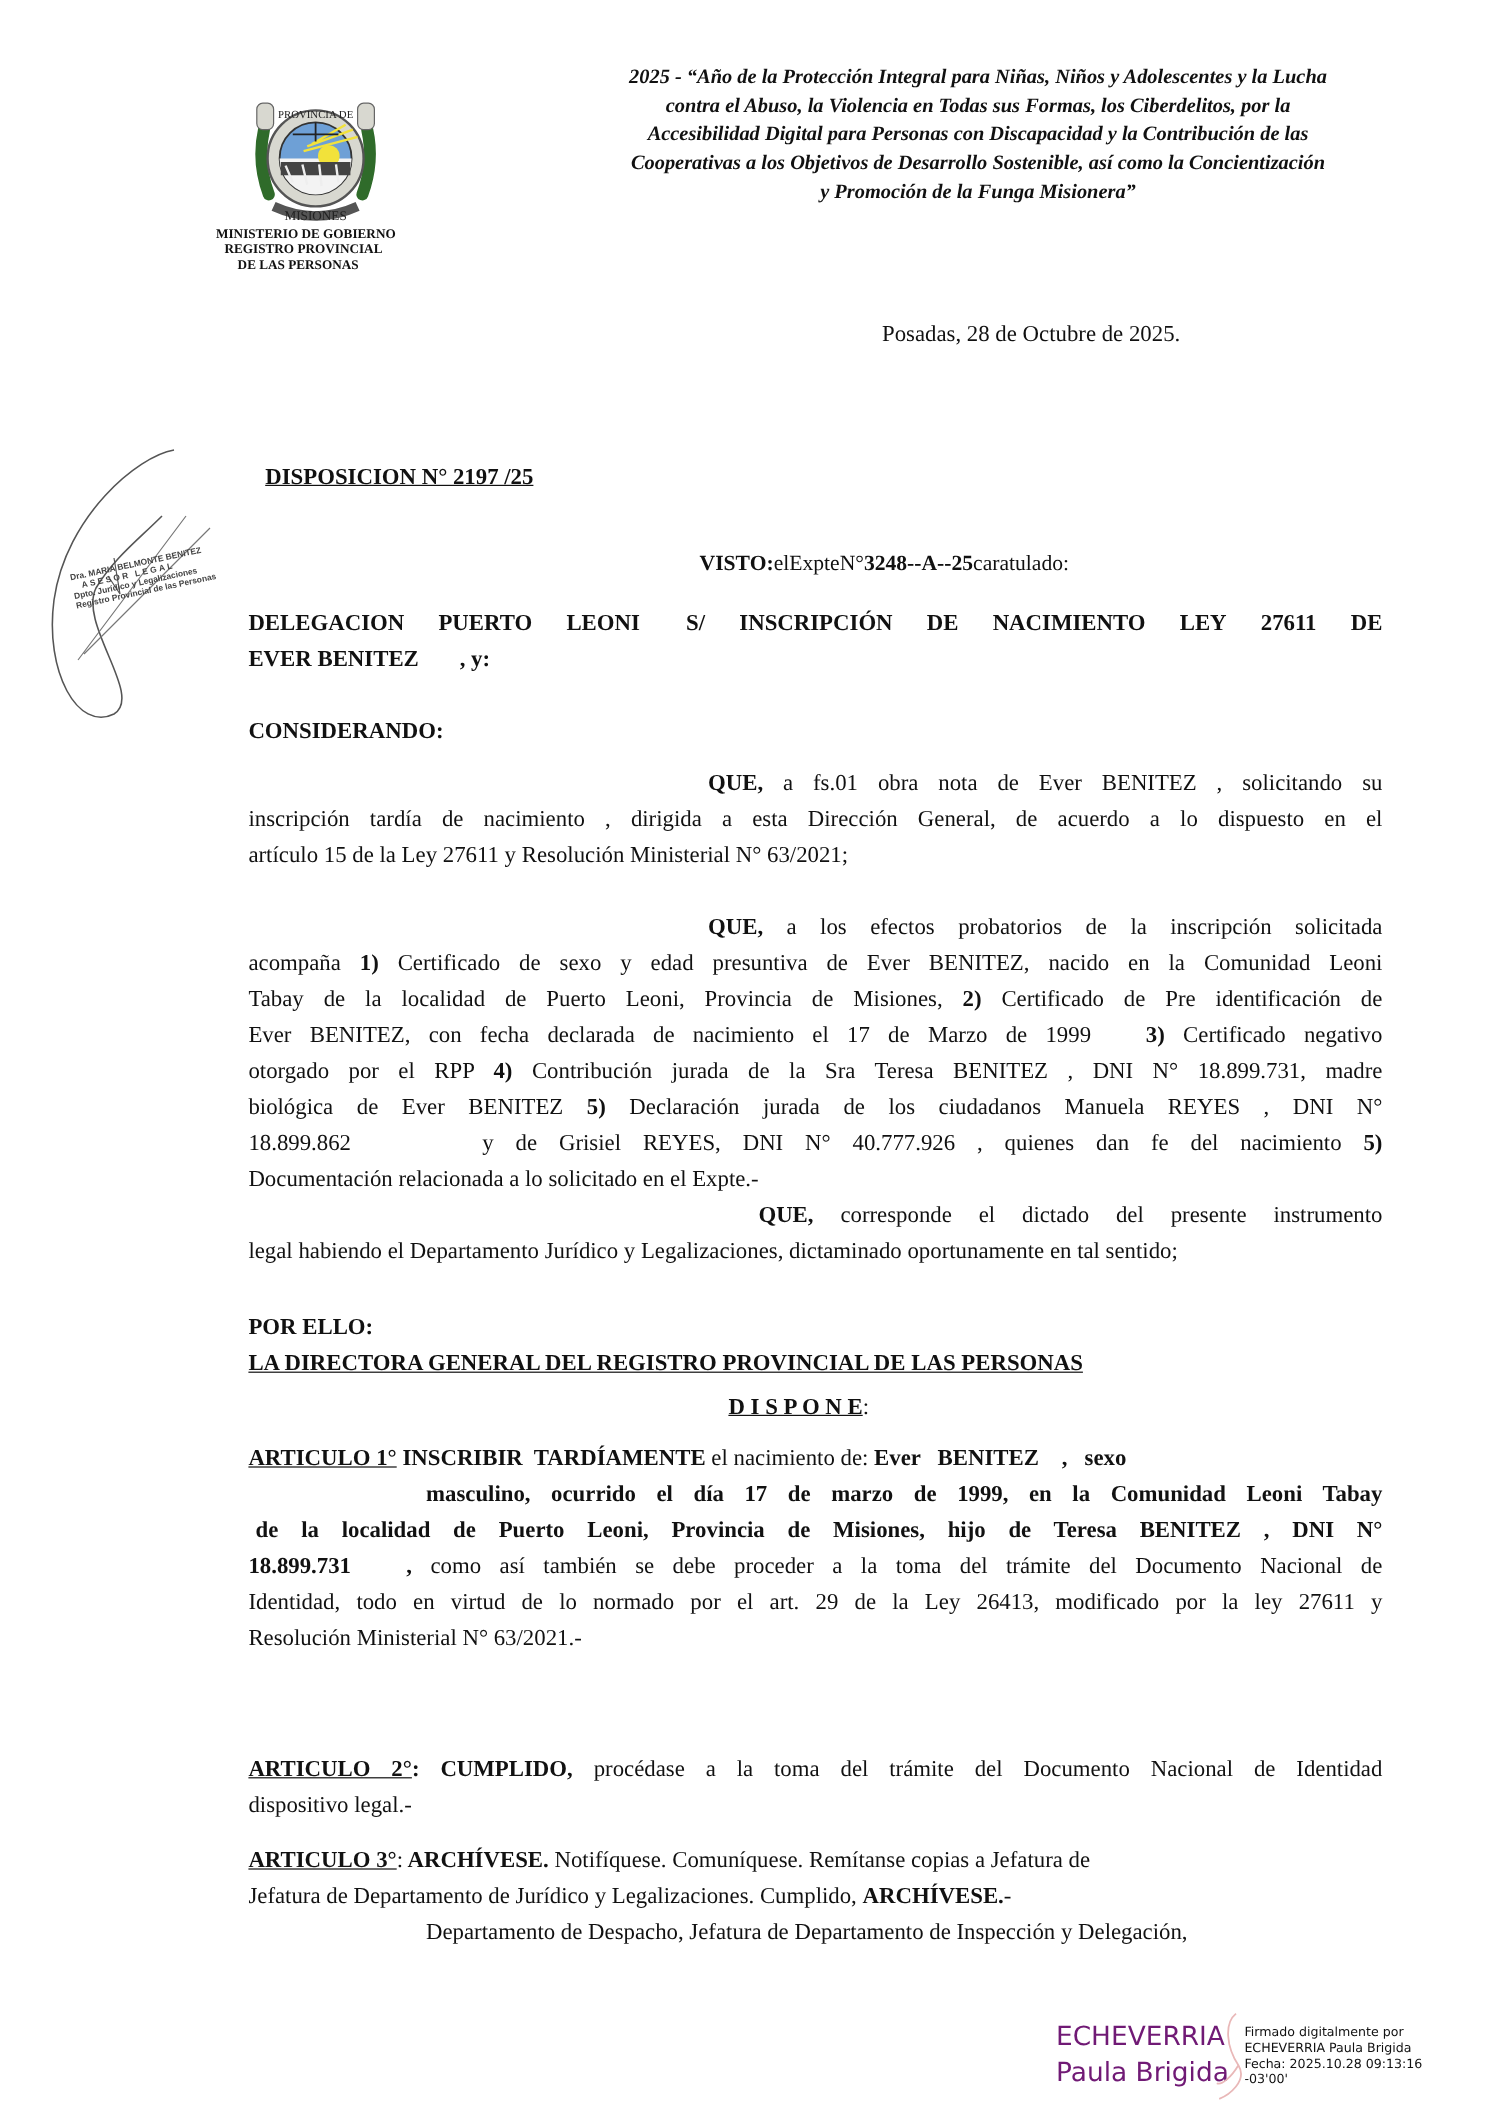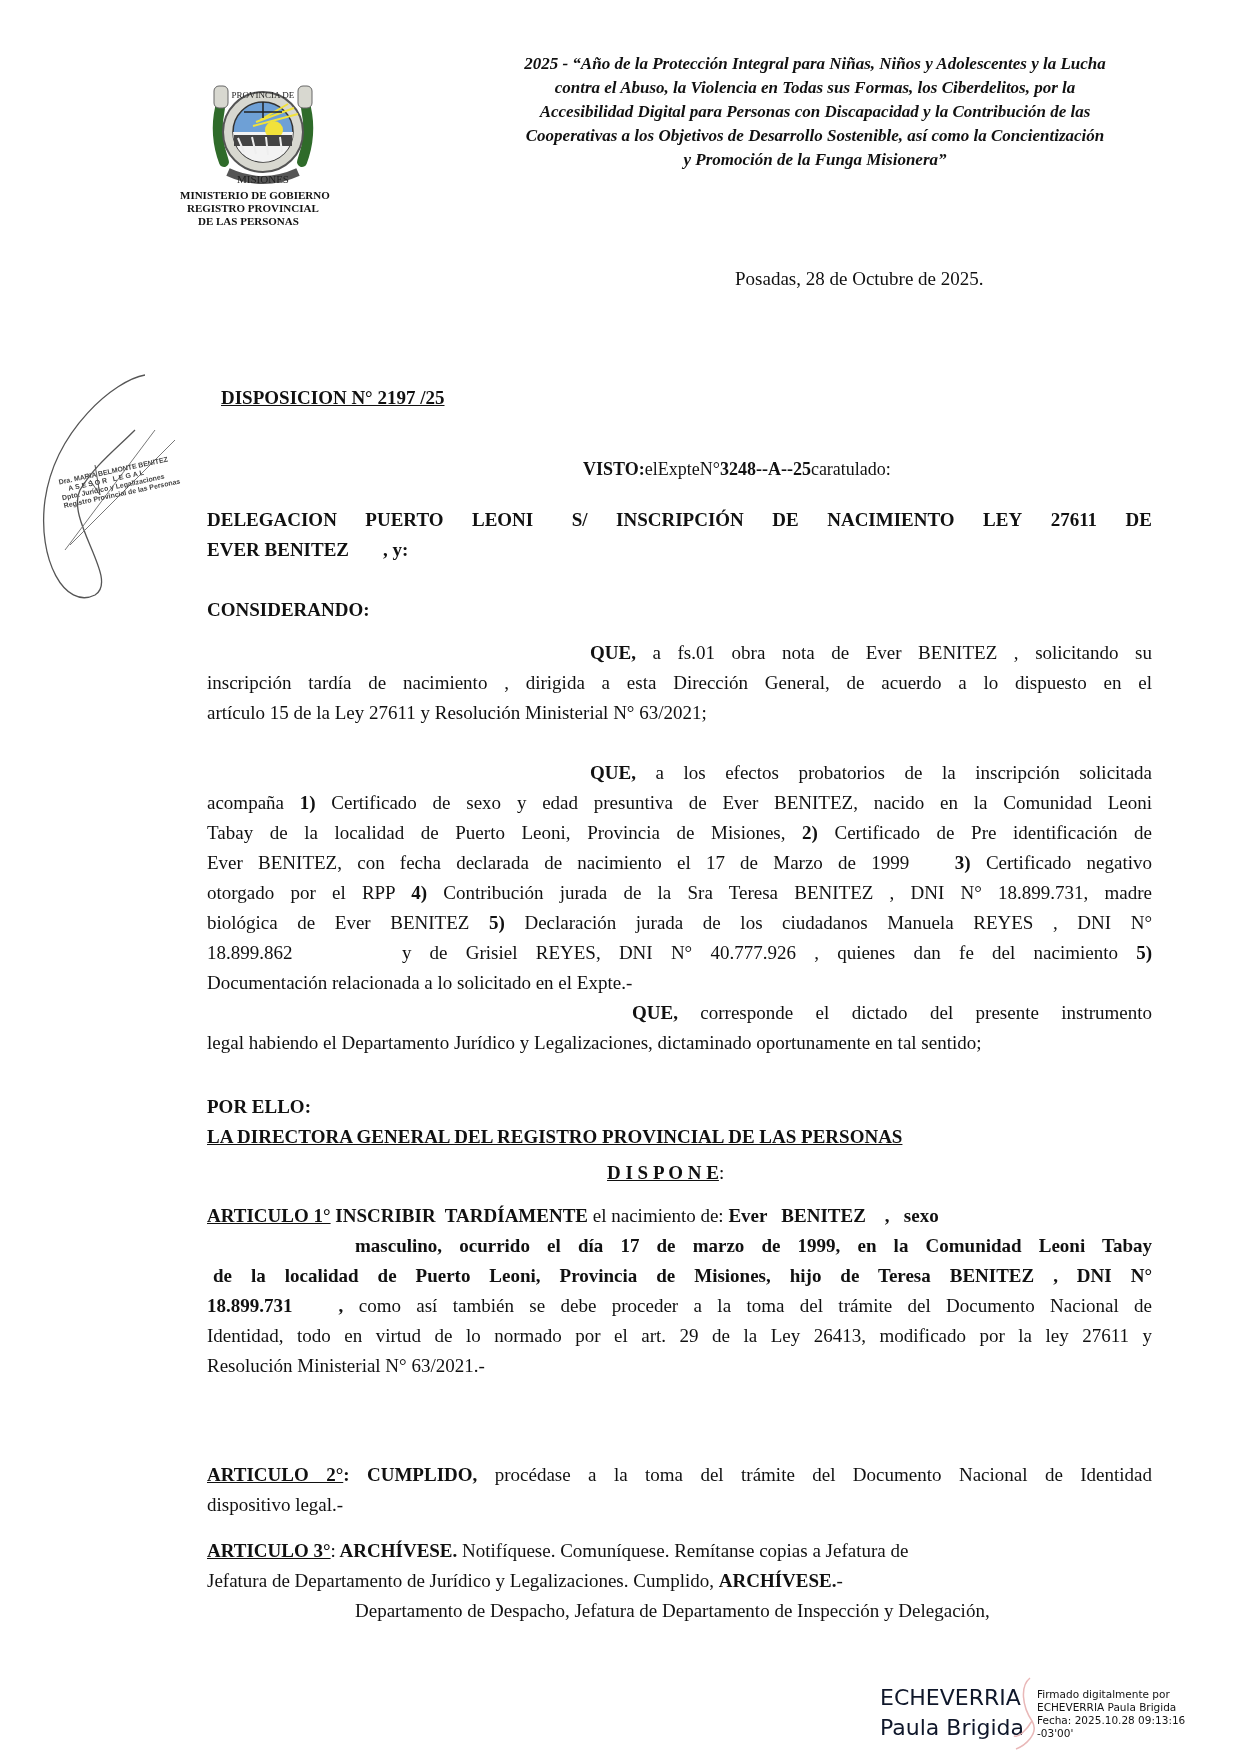--- a/index.html
+++ b/index.html
@@ -30,21 +30,21 @@
   .visto-3 { left: 207px; top: 539px; font-size: 19px; }
 
   .considerando { left: 207px; top: 599px; font-size: 19px; font-weight: bold; }
 
   .indent-line { display:block; text-align: justify; text-align-last: justify; }
 
   .stamp { left: 25px; top: 370px; width: 185px; height: 250px; }
   .stamp-text { position:absolute; left: 35px; top: 96px; transform: rotate(-12deg); font-family: "Liberation Sans", sans-serif;
                 font-size: 7px; line-height: 8px; color: #444; font-weight: bold; }
 
-  .digsig { left: 880px; top: 1683px; font-family: "DejaVu Sans", sans-serif; font-size: 22px; line-height: 30px; color: #0f172a; }
+  .digsig { left: 880px; top: 1683px; font-family: "DejaVu Sans", sans-serif; font-size: 22px; line-height: 30px; color: #701a75; }
   .digsig-meta { left: 1037px; top: 1688px; font-family: "DejaVu Sans", sans-serif; font-size: 10.5px; line-height: 13px; color: #111; }
   .acro { left: 1012px; top: 1676px; width: 30px; height: 75px; }
 </style>
 </head>
 <body>
 
 <div class="abs logo-wrap">
   <svg class="seal" viewBox="0 0 110 108">
     <path d="M12 28 Q6 55 16 82" stroke="#2f6b2a" stroke-width="10" fill="none" stroke-linecap="round"></path>
     <path d="M98 28 Q104 55 94 82" stroke="#2f6b2a" stroke-width="10" fill="none" stroke-linecap="round"></path>

